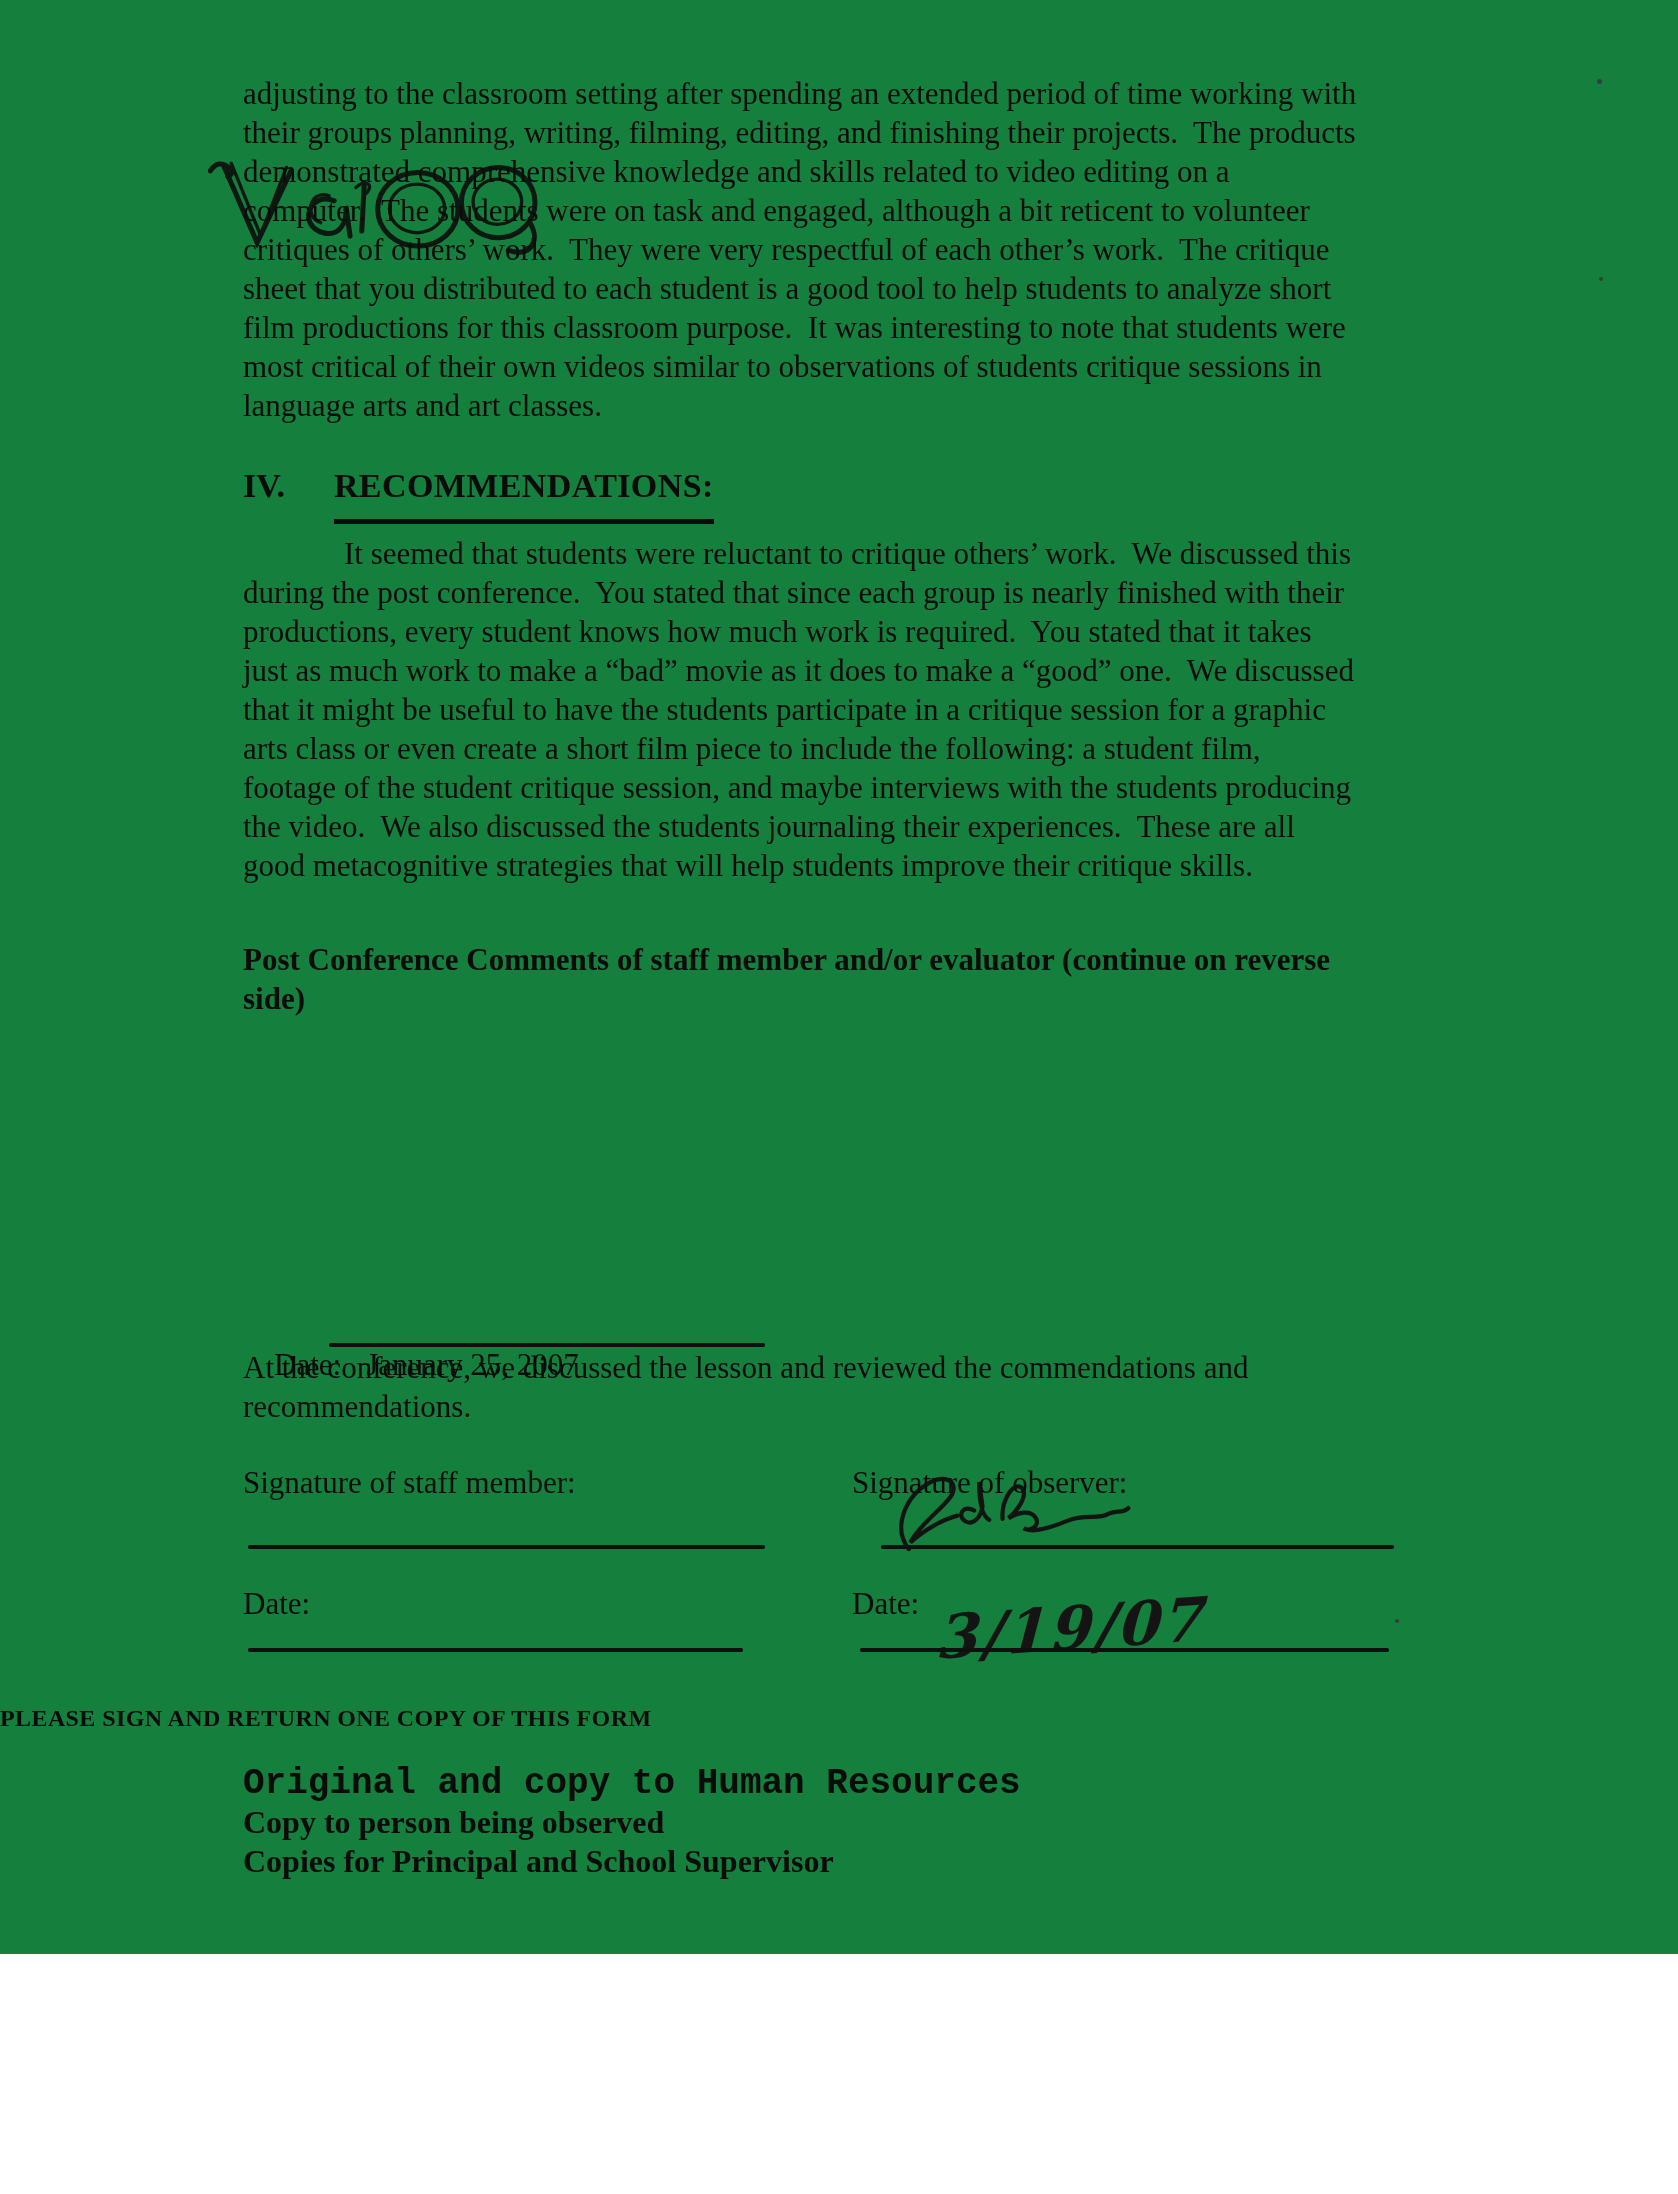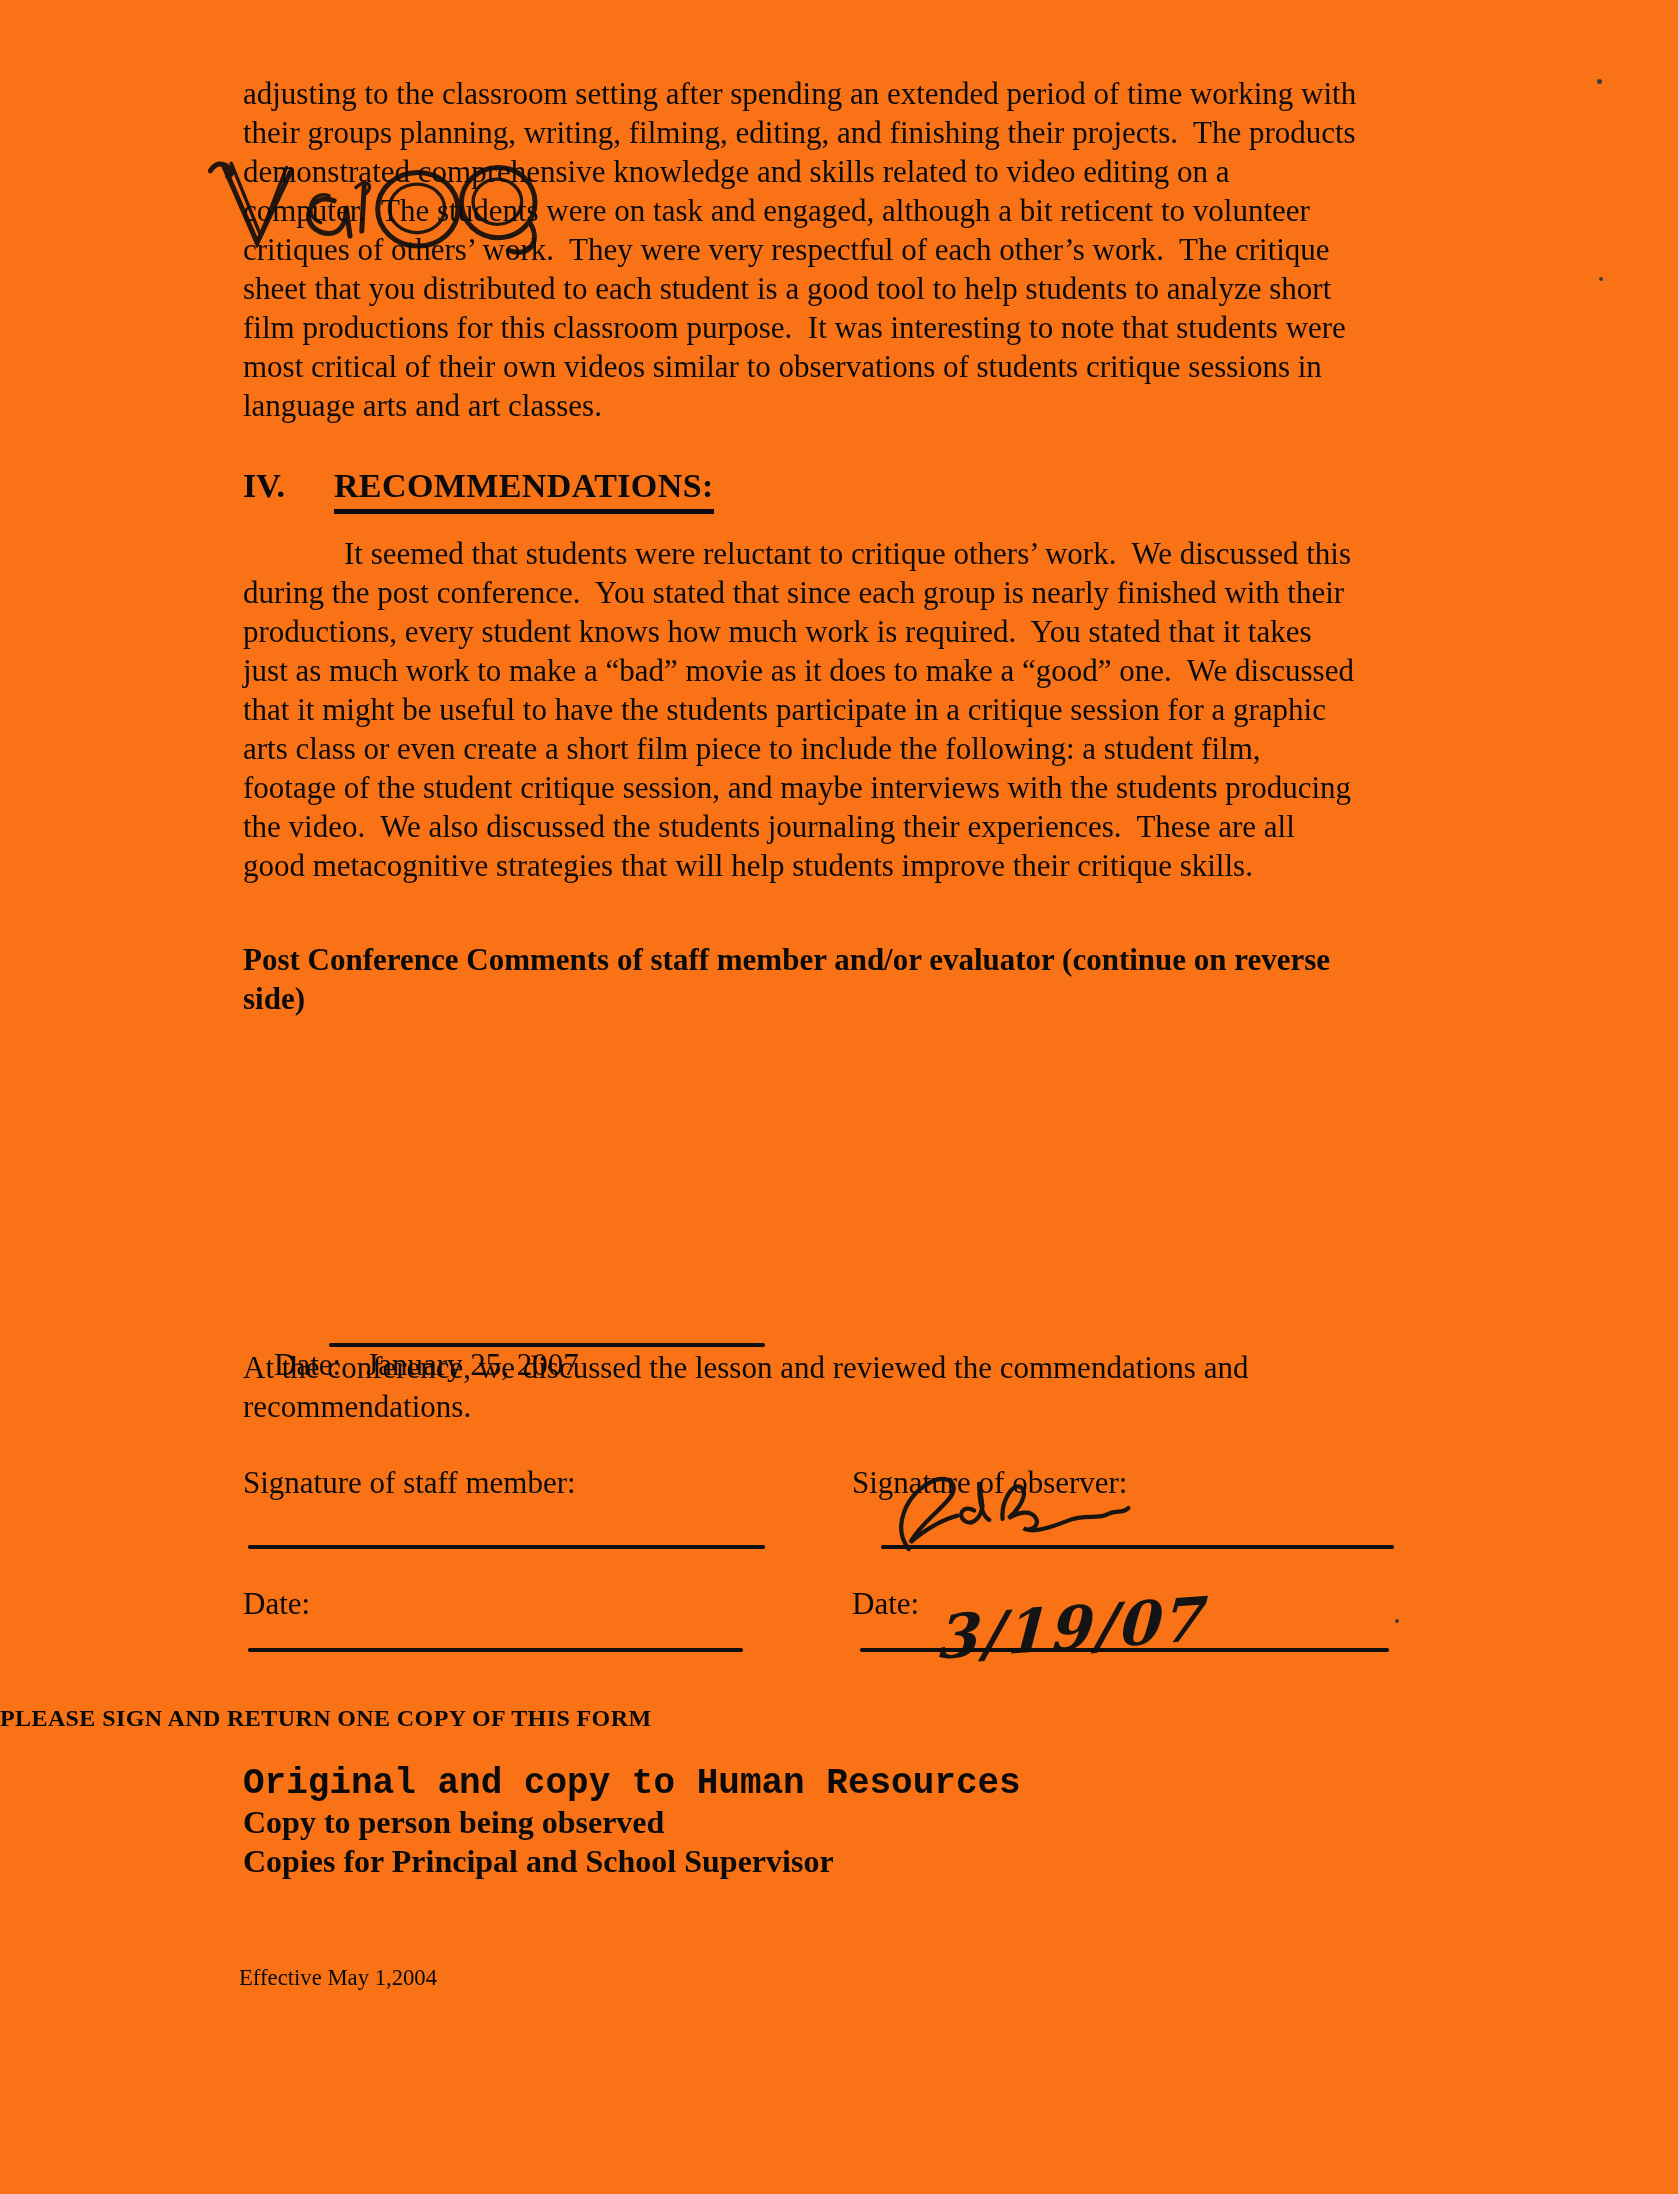--- a/index.html
+++ b/index.html
@@ -1,31 +1,31 @@
 <!DOCTYPE html>
 <html style="font-size:13.4px"><head>
 <meta charset="utf-8">
 <style>
   html,body{margin:0;padding:0;background:#ffffff;}
   .page{
     position:relative;
-    width:1678px;height:2194px;
-    background:#f97316;
+    width:1678px;height:1954px;
+    background:#15803d;
     font-family:"Liberation Serif","DejaVu Serif",serif;
     color:#0b0b0b;
     overflow:hidden;
   }
   .abs{position:absolute;}
   .tline{white-space:pre;font-size:31px;line-height:39px;}
   .para{font-size:31px;line-height:39px;}
   .para .tline{position:static;}
   .indent{padding-left:101px;}
   .b{font-weight:700;}
   .sec-head{font-size:34px;font-weight:700;}
-  .sec-title{margin-left:49px;border-bottom:5px solid #0b0b0b;padding-bottom:5px;letter-spacing:0.4px;}
+  .sec-title{margin-left:49px;border-bottom:5px solid #0b0b0b;padding-bottom:15px;letter-spacing:0.4px;}
   .rule{position:absolute;background:#0f0f0f;height:4.2px;border-radius:1.7px;}
   .notice{width:1678px;text-align:left;font-size:24px;font-weight:700;letter-spacing:0.4px;margin-top:12px;}
   .dist{font-size:32px;font-weight:700;line-height:39px;}
   .footnote{font-size:22.7px;}
   .handdate{
     font-size:60px;font-style:italic;font-weight:700;
     font-family:"DejaVu Serif","Liberation Serif",serif;
     transform:rotate(-4deg) skewX(-8deg);
     letter-spacing:2.5px;color:#141414;white-space:pre;
   }

